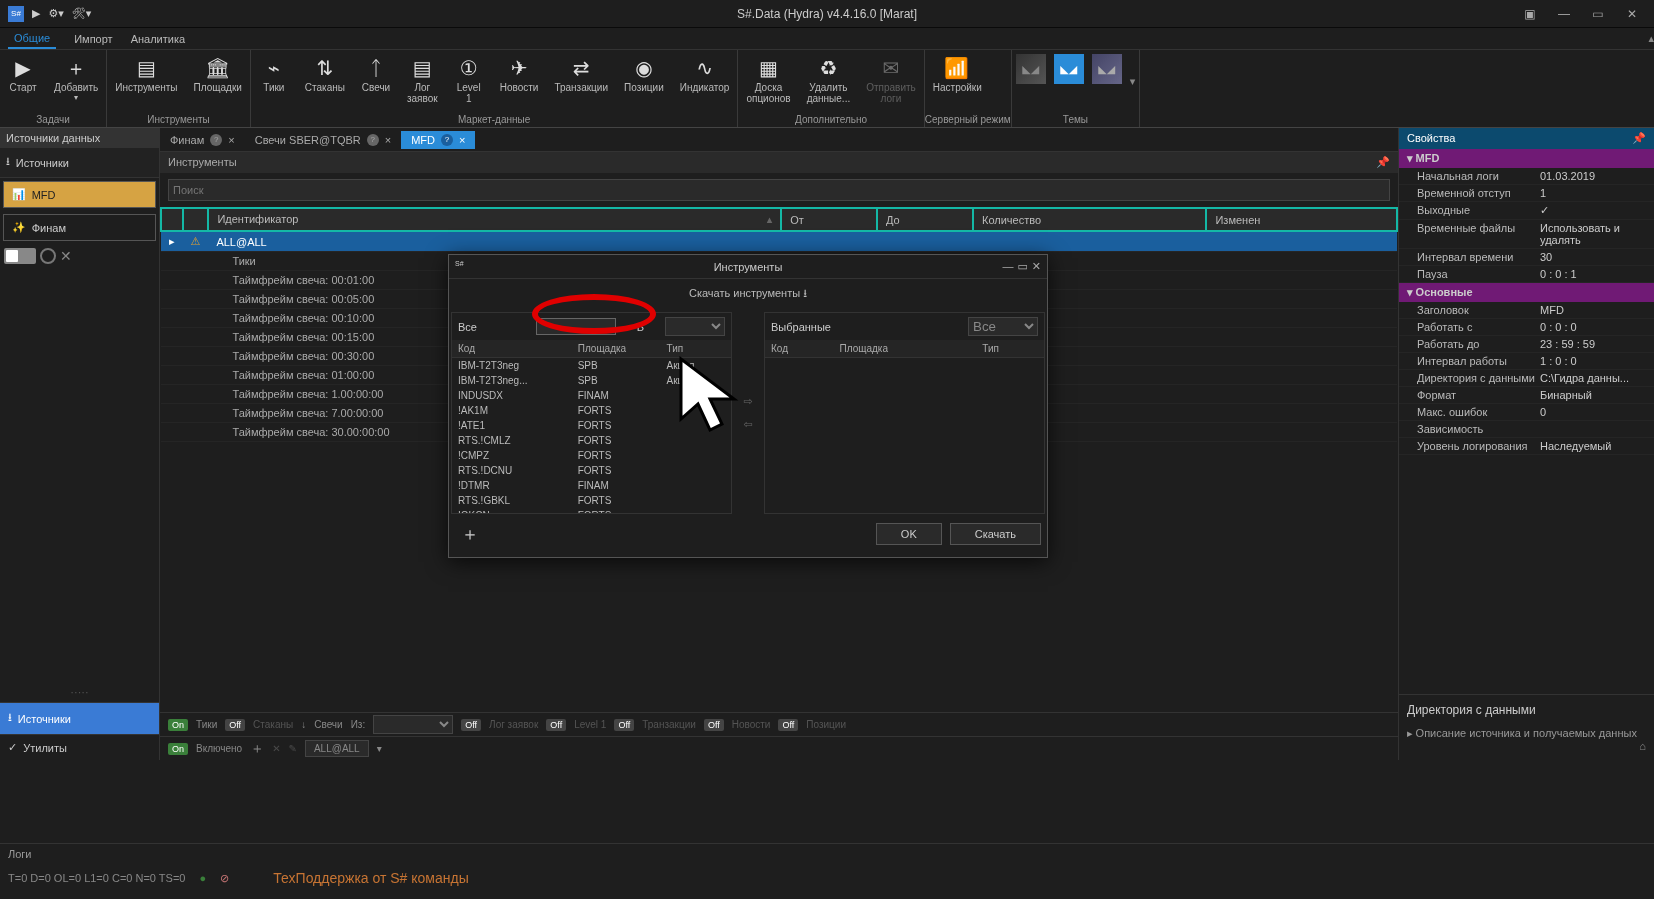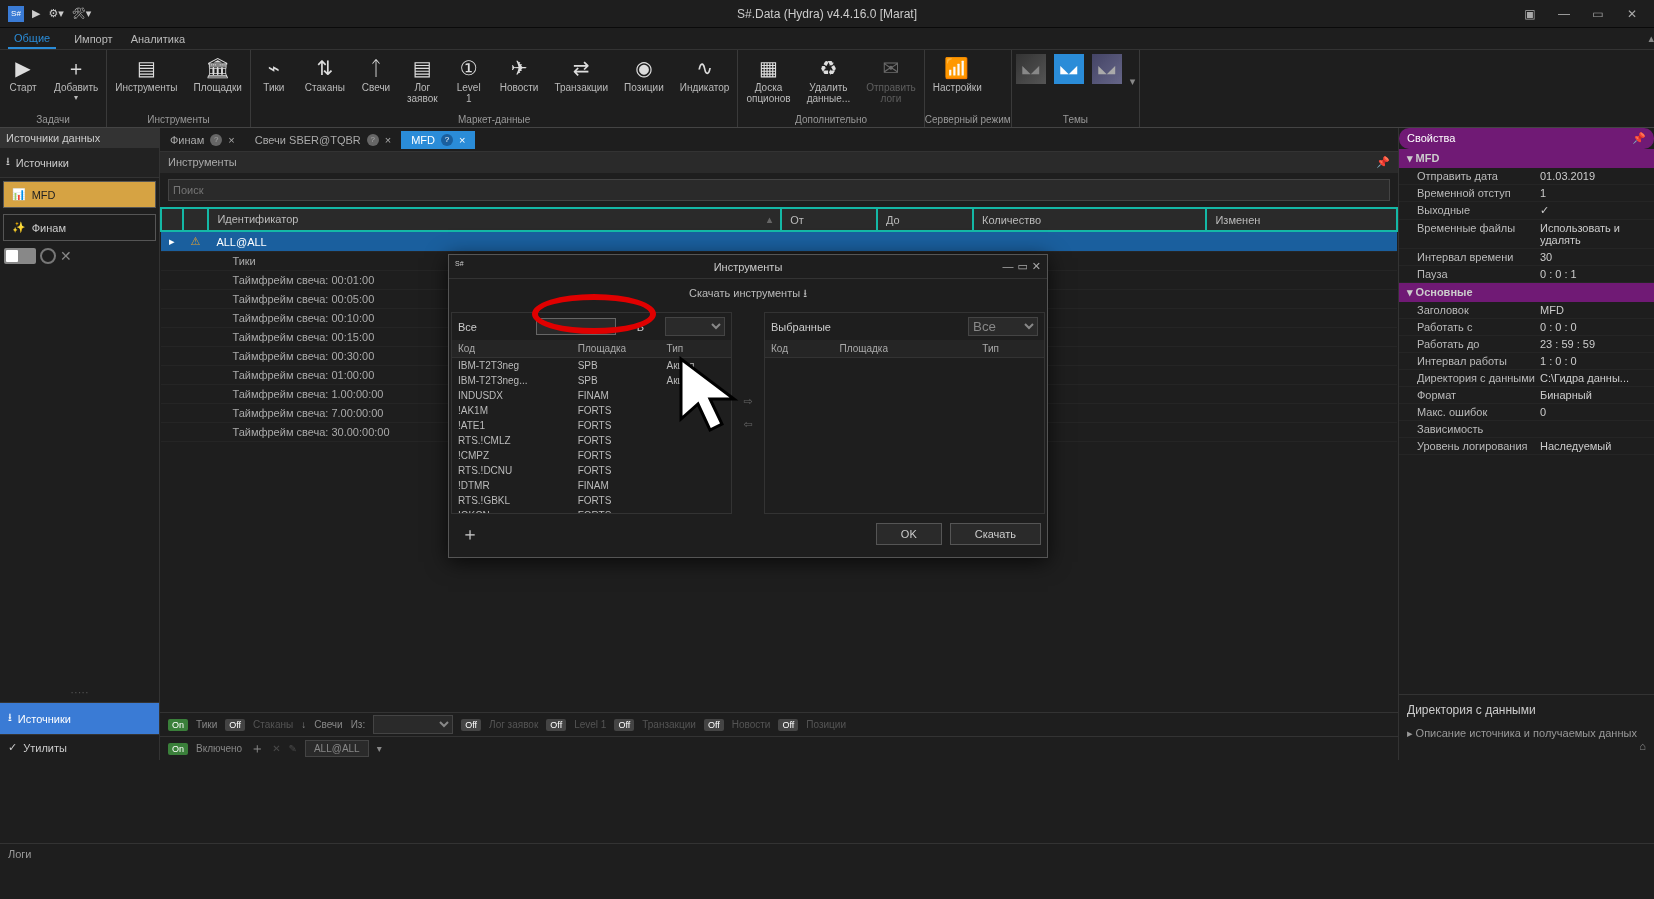--- a/index.html
+++ b/index.html
@@ -45,21 +45,21 @@
 .searchbar { padding:6px 8px; }
 .searchbar input { width:100%; background:#2a2a2a; border:1px solid #444; color:#888; padding:4px; font-size:11px; }
 .grid { flex:1; overflow:auto; }
 .grid table { width:100%; border-collapse:collapse; }
 .grid th { background:#2a2a2a; color:#bbb; text-align:left; padding:4px 8px; border:2px solid #14b8a6; font-weight:normal; font-size:11px; }
 .grid td { padding:3px 8px; border-bottom:1px solid #252525; color:#aaa; font-size:11px; }
 .row-sel { background:#1a5f9e !important; color:#fff; }
 .row-sel td { color:#fff; }
 .warn-ico { color:#e0a030; }
 .rightpanel { width:256px; background:#1e1e1e; border-left:1px solid #333; display:flex; flex-direction:column; }
-.props-hdr { background:#701a75; color:#fff; padding:4px 8px; display:flex; justify-content:space-between;border-radius:10px; }
+.props-hdr { background:#0c4a6e; color:#fff; padding:4px 8px; display:flex; justify-content:space-between; }
 .prop-cat { background:#701a75; padding:3px 8px; color:#ccc; font-weight:bold; font-size:11px; }
 .prop-row { display:flex; padding:2px 4px 2px 18px; font-size:11px; color:#bbb; border-bottom:1px solid #252525; }
 .prop-row .k { flex:1; }
 .prop-row .v { width:110px; text-align:left; color:#ccc; }
 .prop-desc { margin-top:auto; padding:8px; color:#aaa; font-size:11px; border-top:1px solid #333; }
 .prop-desc .dt { color:#ccc; font-size:12px; margin-bottom:4px; }
 .toolbar-bottom { height:24px; background:#1e1e1e; border-top:1px solid #333; display:flex; align-items:center; padding:0 8px; gap:8px; font-size:10px; color:#888; }
 .onoff { background:#444; color:#fff; padding:1px 4px; border-radius:2px; font-size:9px; }
 .onoff.on { background:#3a7f3a; }
 .statusbar { position:absolute; bottom:0; left:0; right:0; height:56px; background:#1e1e1e; border-top:1px solid #333; padding:4px 8px; }
@@ -443,21 +443,21 @@
   </div>
 
   <div class="rightpanel">
     <div class="props-hdr">
       <span>Свойства</span>
       <span class="pin">📌</span>
     </div>
     <div class="prop-cat">▾ <span>MFD</span></div>
     <div id="props1">
         <div class="prop-row">
-          <span class="k">Отправить дата</span>
+          <span class="k">Начальная логи</span>
           <span class="v">01.03.2019</span>
         </div>
         <div class="prop-row">
           <span class="k">Временной отступ</span>
           <span class="v">1</span>
         </div>
         <div class="prop-row">
           <span class="k">Выходные</span>
           <span class="v">✓</span>
         </div>
@@ -516,20 +516,26 @@
     <div class="prop-desc">
       <div class="dt">Директория с данными</div>
       <div style="margin-top:10px;color:#999;cursor:pointer">▸ <span>Описание источника и получаемых данных</span></div>
       <div style="text-align:right;color:#888;cursor:pointer">⌂</div>
     </div>
   </div>
 </div>
 
 <div class="statusbar">
   <div class="logs-hdr">Логи</div>
+  <div class="sb-row">
+    <span id="sb-fields">T=0   D=0   OL=0   L1=0   C=0   N=0   TS=0</span>
+    <span style="color:#3a7f3a">●</span>
+    <span style="color:#c77">⊘</span>
+    <span class="support">ТехПоддержка от S# команды</span>
+  </div>
 </div>
 
 <div class="dialog">
   <div class="dlg-title">
     <span class="icon-app" style="width:14px;height:14px;font-size:7px">S#</span>
     <span class="t">Инструменты</span>
     <div class="wbtns">
       <span>—</span>
       <span>▭</span>
       <span>✕</span>

